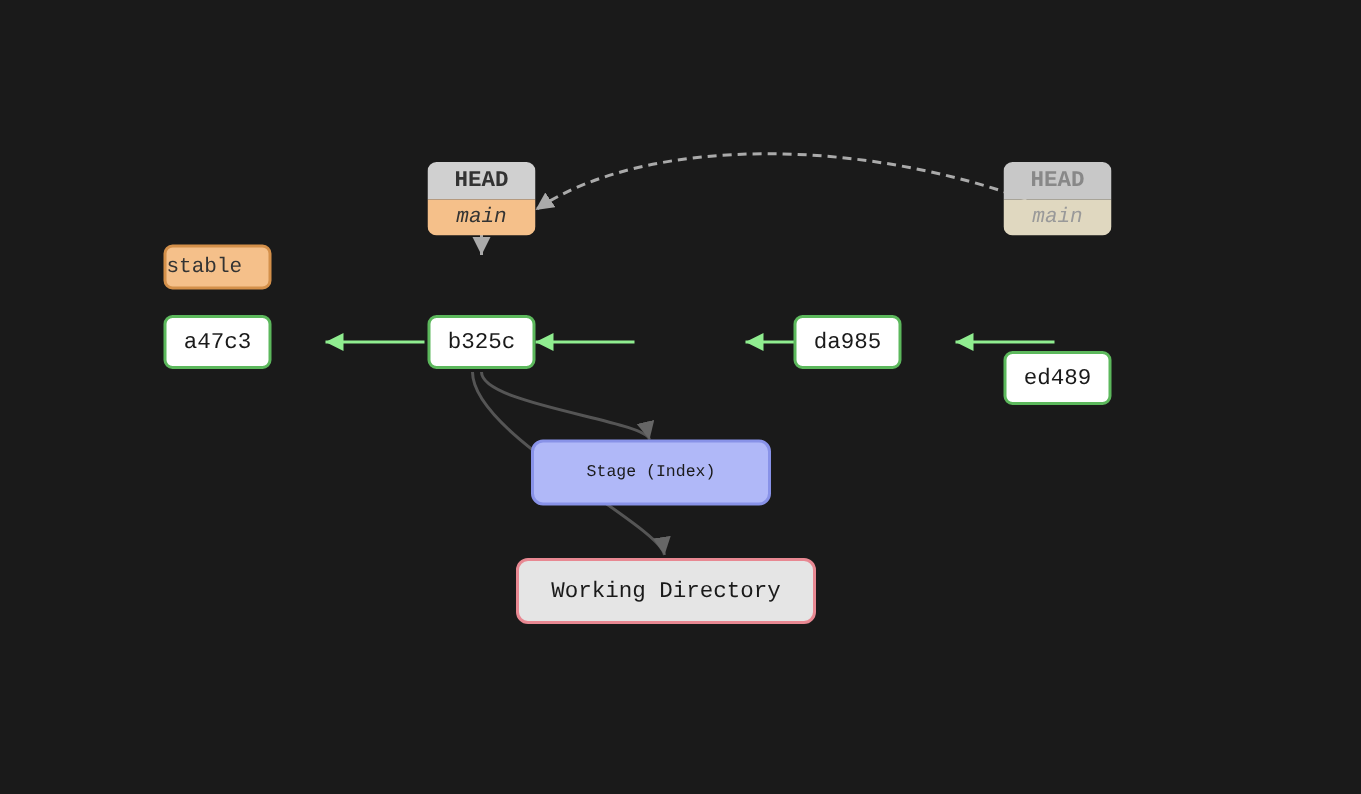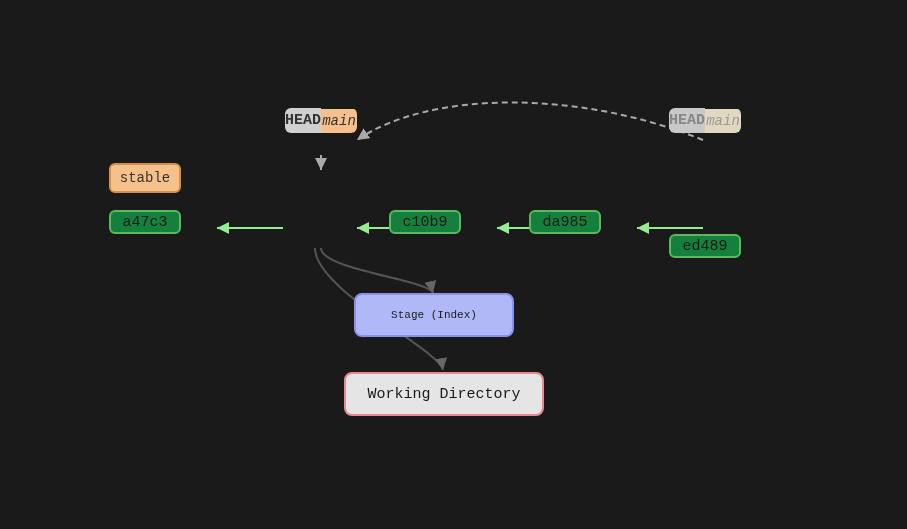--- a/index.html
+++ b/index.html
@@ -26,38 +26,38 @@
       position: absolute;
       border-radius: 6px;
       display: flex;
       align-items: center;
       justify-content: center;
       font-size: 15px;
       font-weight: 500;
     }
     .commit-node {
       width: 72px;
-      height: 24px;
-      background: #15803d;
+      height: 36px;
+      background: #ffffff;
       border: 2px solid #5cb85c;
       color: #1a1a1a;
     }
     .label-node {
       width: 72px;
       height: 32px;
       border-radius: 6px;
       display: flex;
       align-items: center;
-      justify-content: center;
       font-size: 14px;
     }
     .head-box {
       width: 72px;
       border-radius: 6px;
       display: flex;
+      flex-direction: column;
       align-items: center;
       overflow: hidden;
       font-size: 14px;
     }
     .head-top {
       width: 100%;
       text-align: center;
       padding: 4px 0;
       background: #d0d0d0;
       color: #333;
@@ -142,22 +142,22 @@
     <div class="head-bottom" style="background:#e0d8c0; color:#999;">main</div>
   </div>
 
   <div class="label-node" style="position:absolute; left:109px; top:163px; width:72px; height:30px; background:#f5c08a; border:2px solid #d4904a; color:#333; font-size:14px;">
     <span>stable</span>
   </div>
 
   <div class="commit-node node" style="position:absolute; left:109px; top:210px;">
     <span>a47c3</span>
   </div>
-  <div class="commit-node node" style="position:absolute; left:389px; top:210px;">
-    <span>c10b9</span>
+  <div class="commit-node node" style="position:absolute; left:285px; top:210px;">
+    <span>b325c</span>
   </div>
   <div class="commit-node node" style="position:absolute; left:529px; top:210px;">
     <span>da985</span>
   </div>
   <div class="commit-node node" style="position:absolute; left:669px; top:210px;margin-top:24px;">
     <span>ed489</span>
   </div>
 
   <div class="stage-box" style="position:absolute; left:354px; top:293px;">
     <span>Stage (Index)</span>

